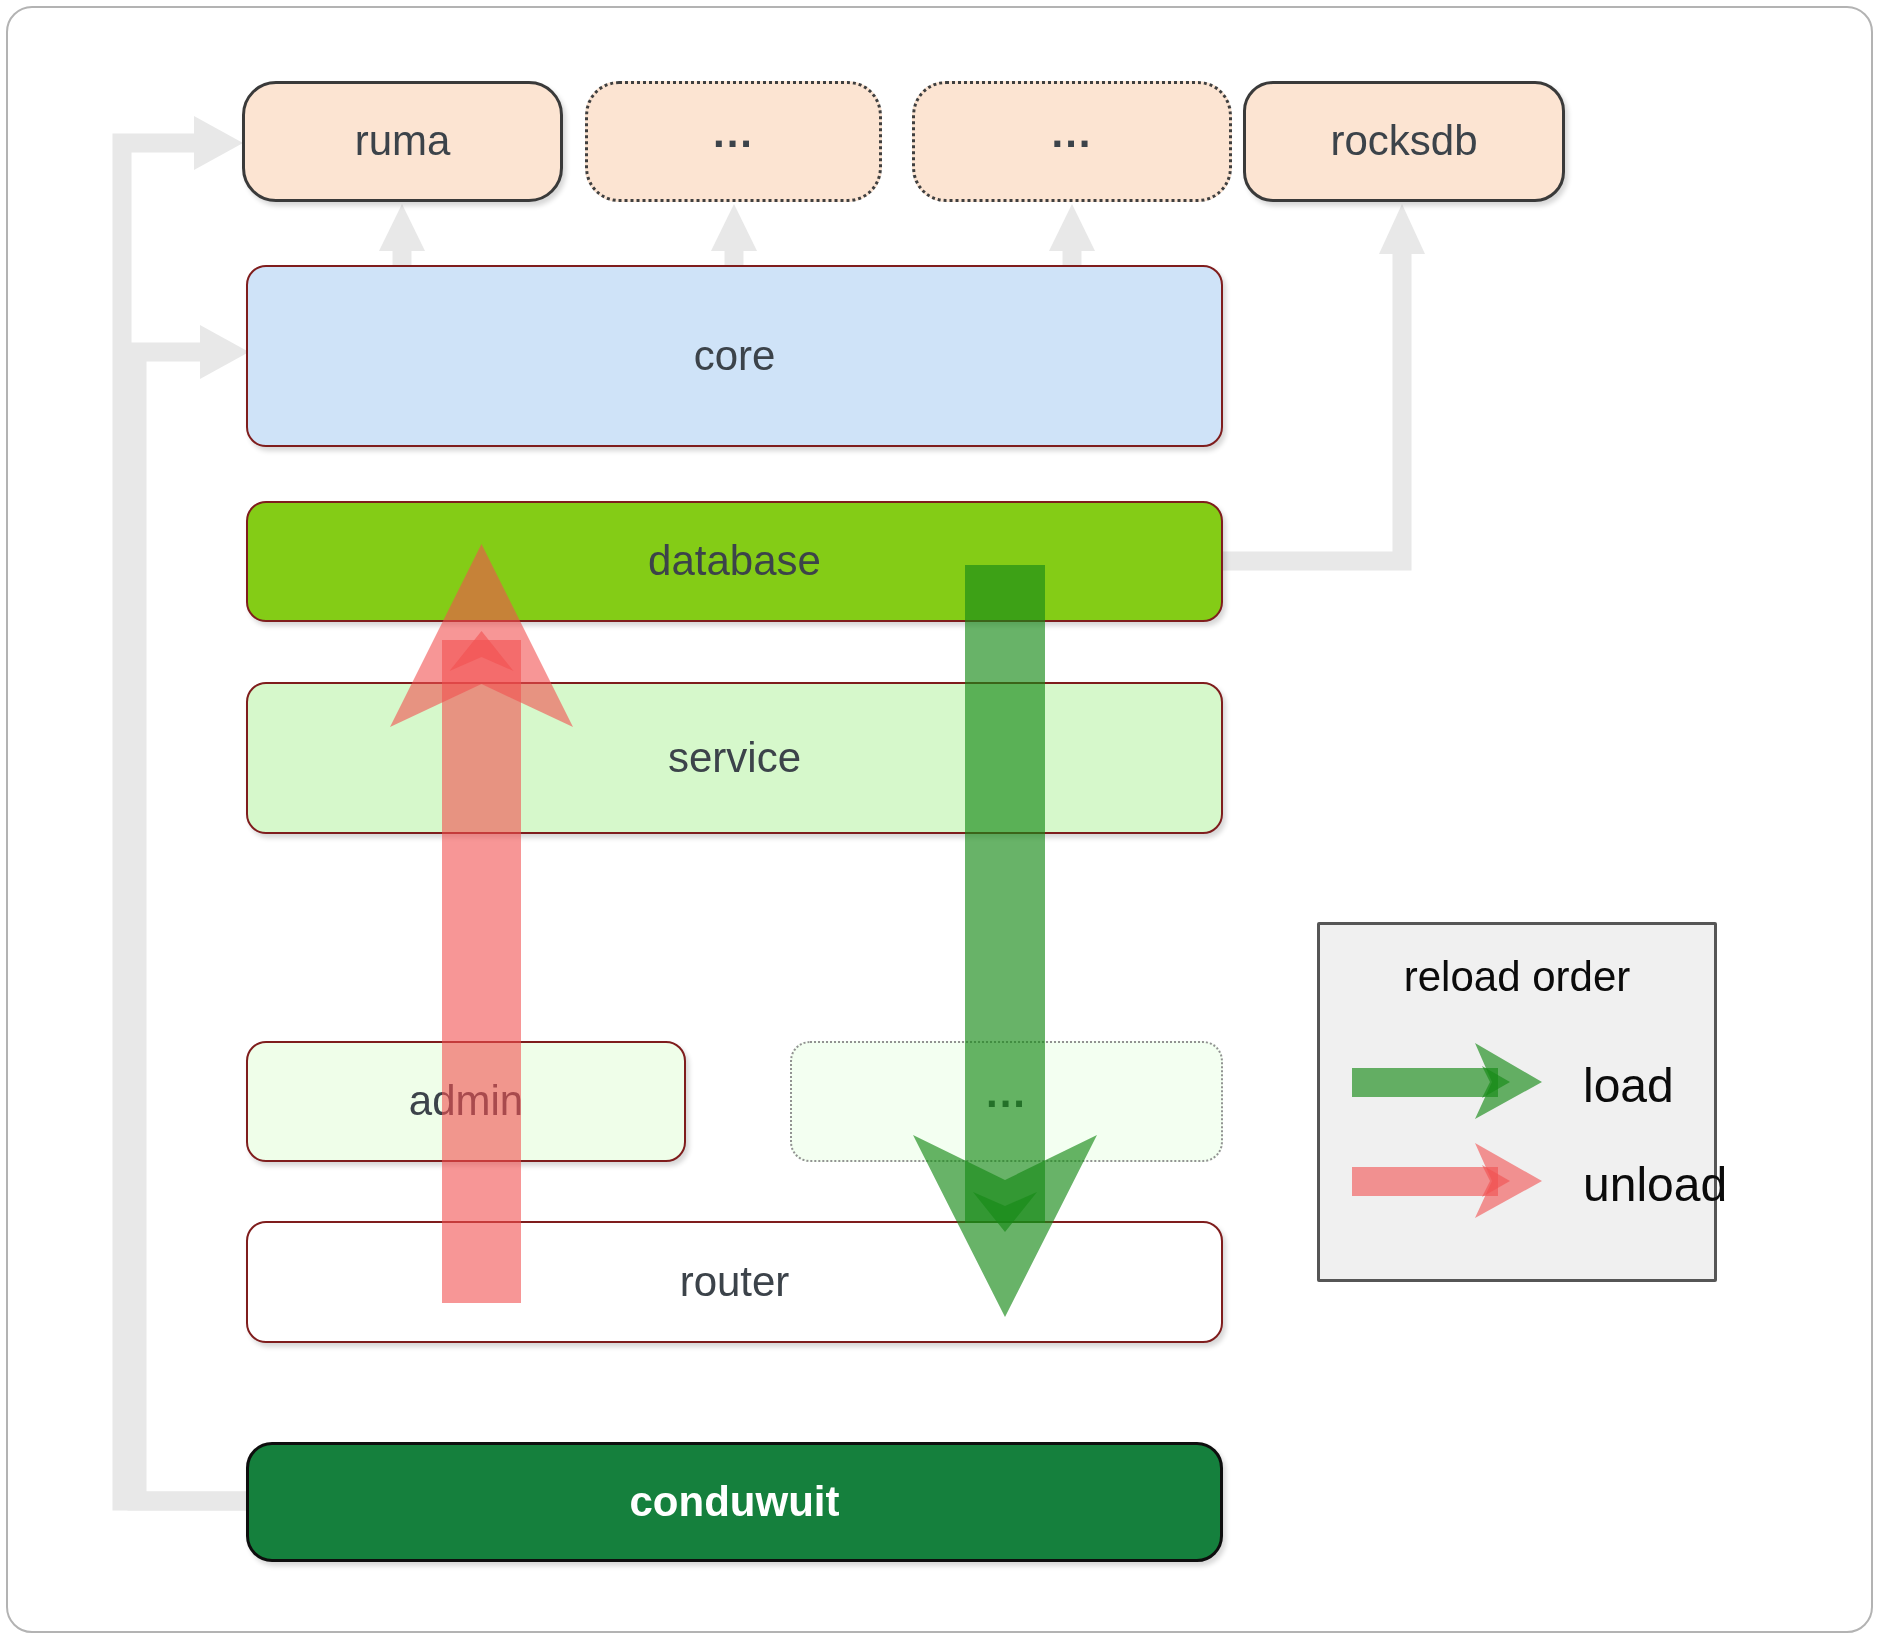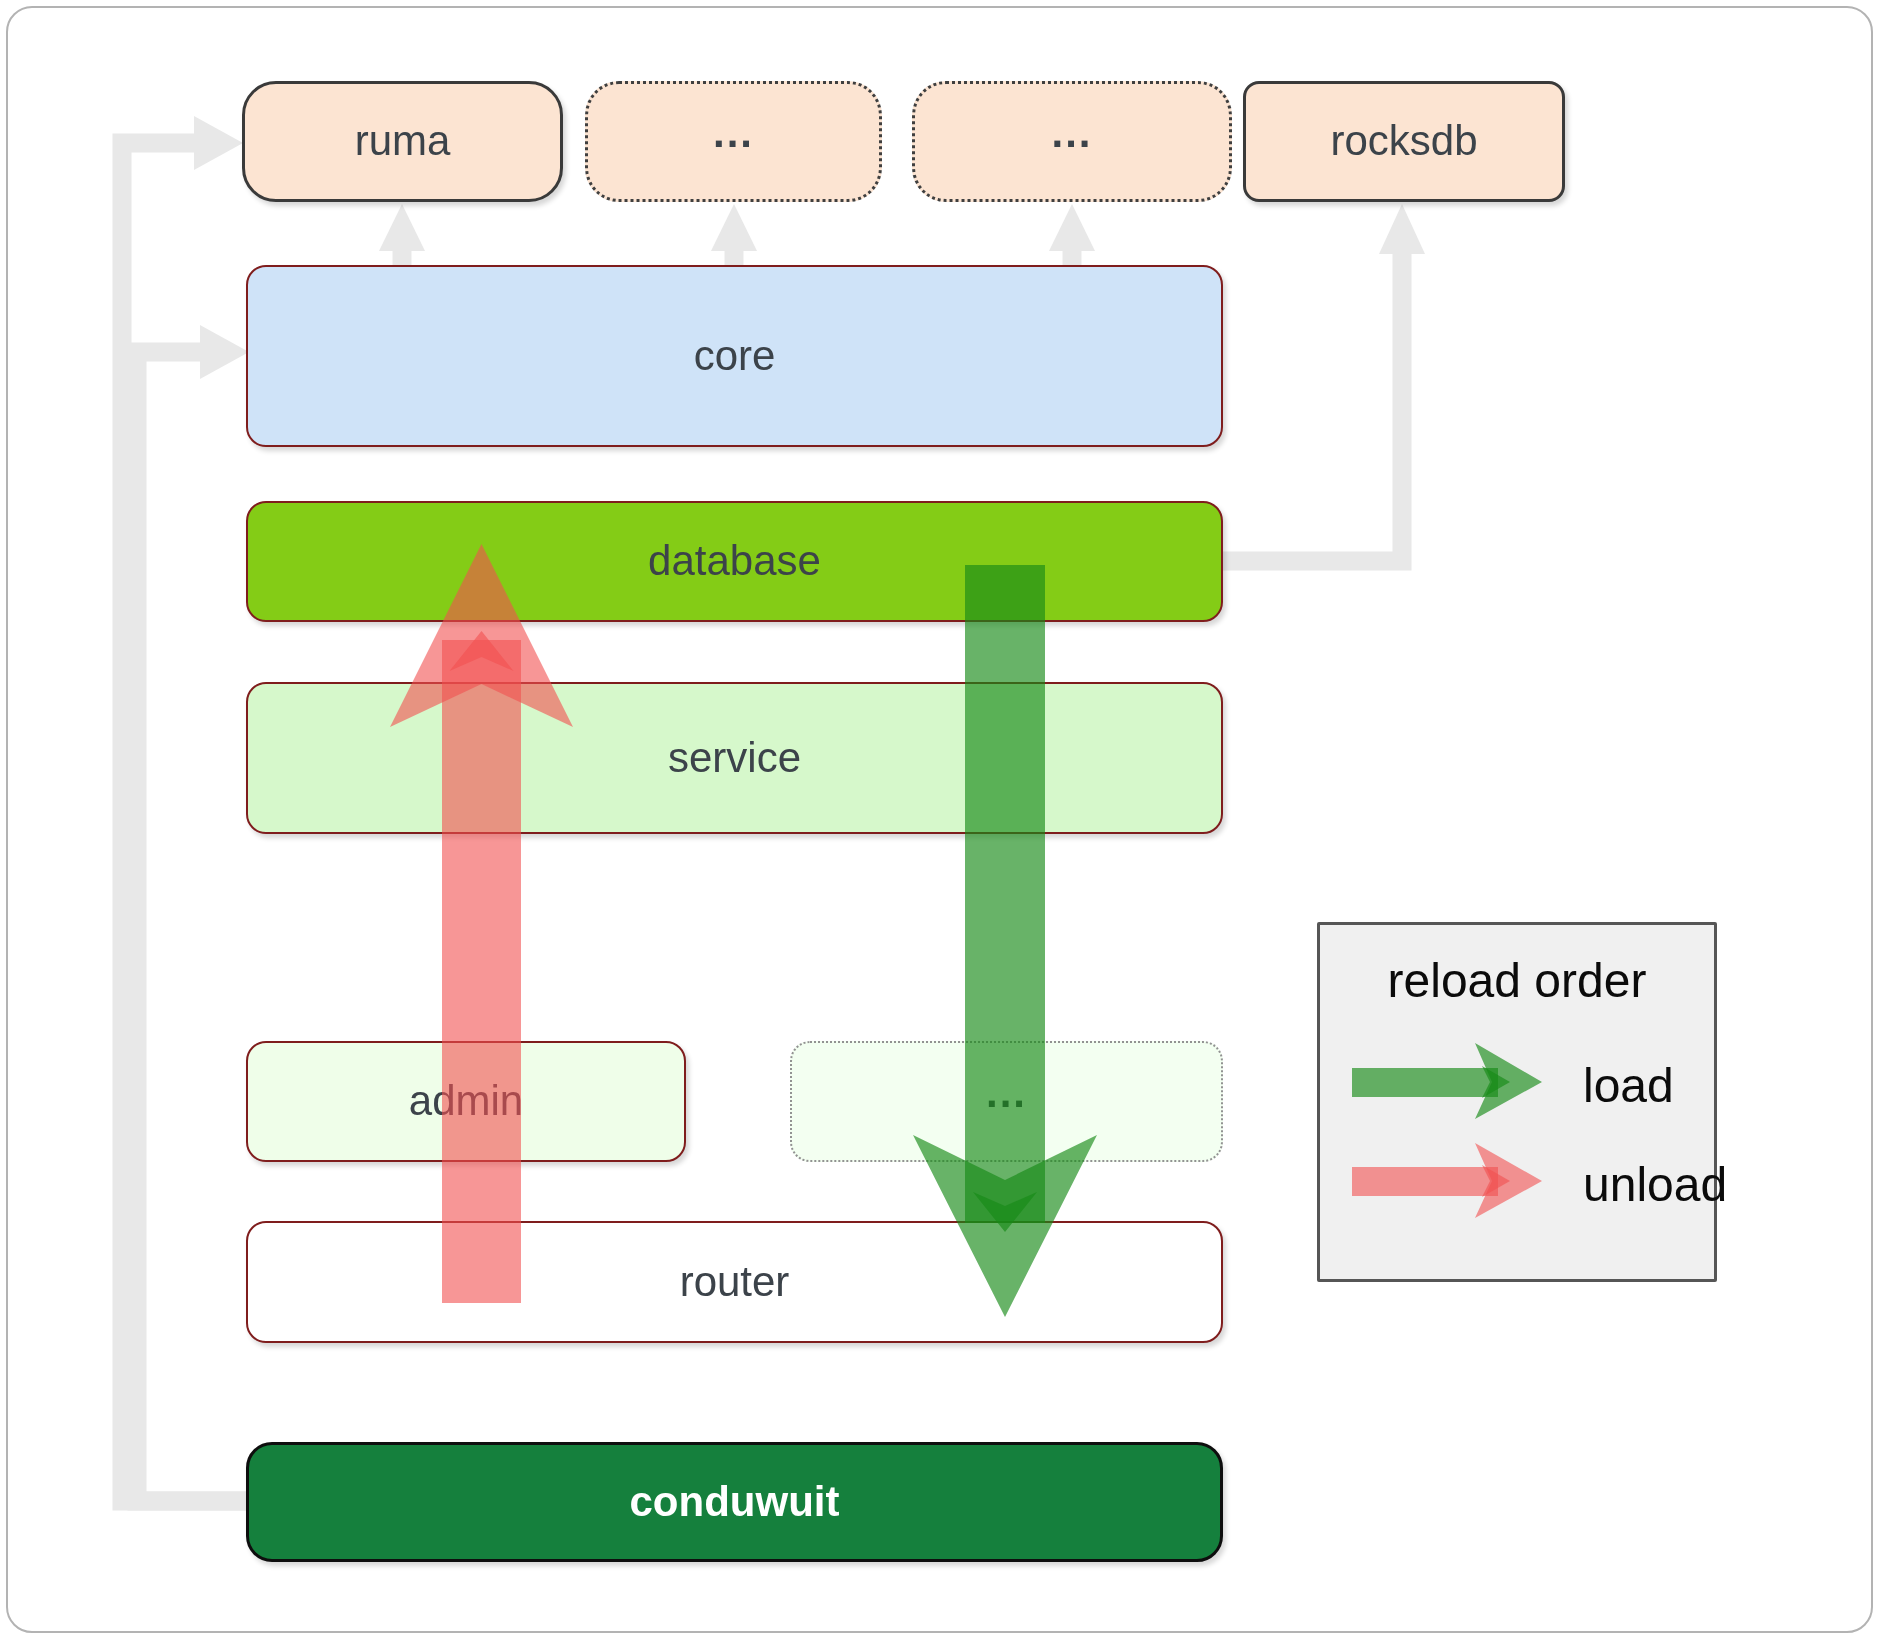--- a/index.html
+++ b/index.html
@@ -25,40 +25,40 @@
   .peach{background:#fce4d2;}
   .dark-border{border:3px solid #3a3a3a;}
   .dot-border{border:3px dotted #3f3f3f;}
   .gray-border{border:2px solid #7f1d1d;}
   .dot-border-light{border:2px dotted #929292;}
   .dots{font-weight:700;letter-spacing:2px;transform:translateY(-8px);}
 
   #box-ruma{left:242px;top:81px;width:321px;height:121px;border-radius:34px;}
   #box-extra-top-1{left:585px;top:81px;width:297px;height:121px;border-radius:34px;}
   #box-extra-top-2{left:912px;top:81px;width:320px;height:121px;border-radius:34px;}
-  #box-rocksdb{left:1243px;top:81px;width:322px;height:121px;border-radius:16px;}
+  #box-rocksdb{left:1243px;top:81px;width:322px;height:121px;border-radius:30px;}
   #box-core{left:246px;top:265px;width:977px;height:182px;border-radius:20px;background:#cfe3f8;}
   #box-database{left:246px;top:501px;width:977px;height:121px;border-radius:20px;background:#84cc16;}
   #box-service{left:246px;top:682px;width:977px;height:152px;border-radius:20px;background:#d6f8cb;}
   #box-api{left:246px;top:861px;width:977px;height:120px;border-radius:20px;background:#e6fbdd;}
   #box-admin{left:246px;top:1041px;width:440px;height:121px;border-radius:20px;background:#effee9;}
   #box-extra-admin{left:790px;top:1041px;width:433px;height:121px;border-radius:20px;background:#f3fff1;}
   #box-router{left:246px;top:1221px;width:977px;height:122px;border-radius:20px;background:#ffffff;}
   #box-conduwuit{
     left:246px;top:1442px;width:977px;height:120px;border-radius:26px;
     background:#15803d;border:3px solid #0e0e0e;color:#ffffff;font-weight:700;
   }
 
   .legend{
     position:absolute;left:1317px;top:922px;width:400px;height:360px;
     background:#f0f0f0;border:3px solid #565656;box-sizing:border-box;border-radius:2px;
   }
   .legend-title{
     position:absolute;left:0;top:28px;width:100%;text-align:center;
-    font-size:48px;color:#0b0b0b;
+    font-size:42px;color:#0b0b0b;
   }
   .legend-item-label{
     position:absolute;left:263px;height:50px;display:flex;align-items:center;
     font-size:48px;color:#0b0b0b;
   }
   #legend-load-label{top:135px;}
   #legend-unload-label{top:234px;}
 </style>
 </head>
 <body>

